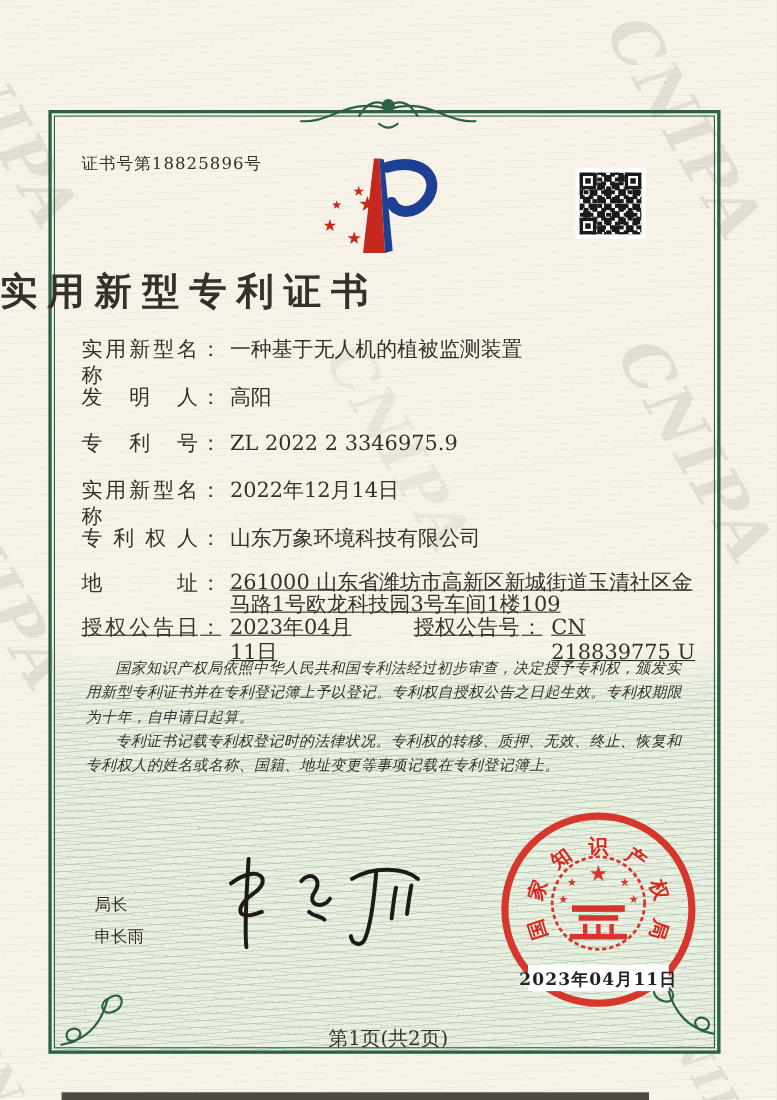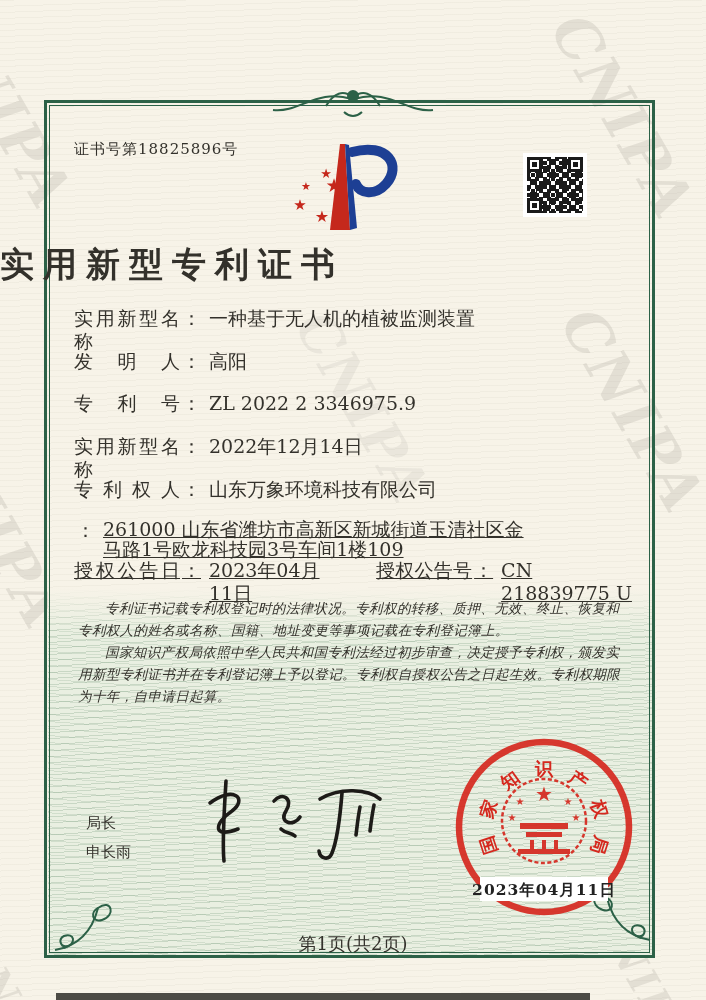--- a/index.html
+++ b/index.html
@@ -162,39 +162,40 @@
     <span class="flabel">实用新型名称</span>
     <span class="colon">：</span>
     <span class="fvalue">2022年12月14日</span>
   </div>
   <div class="row r5">
     <span class="flabel">专利权人</span>
     <span class="colon">：</span>
     <span class="fvalue">山东万象环境科技有限公司</span>
   </div>
   <div class="row r6">
+    <span class="flabel">地址</span>
     <span class="colon">：</span>
     <span class="fvalue">261000 山东省潍坊市高新区新城街道玉清社区金马路1号欧龙科技园3号车间1楼109</span>
   </div>
   <div class="row r7">
     <span class="pair">
       <span class="flabel">授权公告日</span>
       <span class="colon">：</span>
       <span>2023年04月11日</span>
     </span>
     <span class="pair pair2">
       <span class="flabel">授权公告号</span>
       <span class="colon">：</span>
       <span>CN 218839775 U</span>
     </span>
   </div>
 
   <div class="paras">
+    <p>国家知识产权局依照中华人民共和国专利法经过初步审查，决定授予专利权，颁发实用新型专利证书并在专利登记簿上予以登记。专利权自授权公告之日起生效。专利权期限为十年，自申请日起算。</p>
     <p>专利证书记载专利权登记时的法律状况。专利权的转移、质押、无效、终止、恢复和专利权人的姓名或名称、国籍、地址变更等事项记载在专利登记簿上。</p>
-    <p>国家知识产权局依照中华人民共和国专利法经过初步审查，决定授予专利权，颁发实用新型专利证书并在专利登记簿上予以登记。专利权自授权公告之日起生效。专利权期限为十年，自申请日起算。</p>
   </div>
 
   <div class="signer">
     <div>局长</div>
     <div>申长雨</div>
   </div>
 
   <svg class="sig" width="210" height="96" viewBox="0 0 210 96">
     <g stroke="#1d1b18" stroke-width="3.6" fill="none" stroke-linecap="round">
       <path d="M28,30 C52,12 66,26 50,38 C32,50 30,66 56,56"></path>

